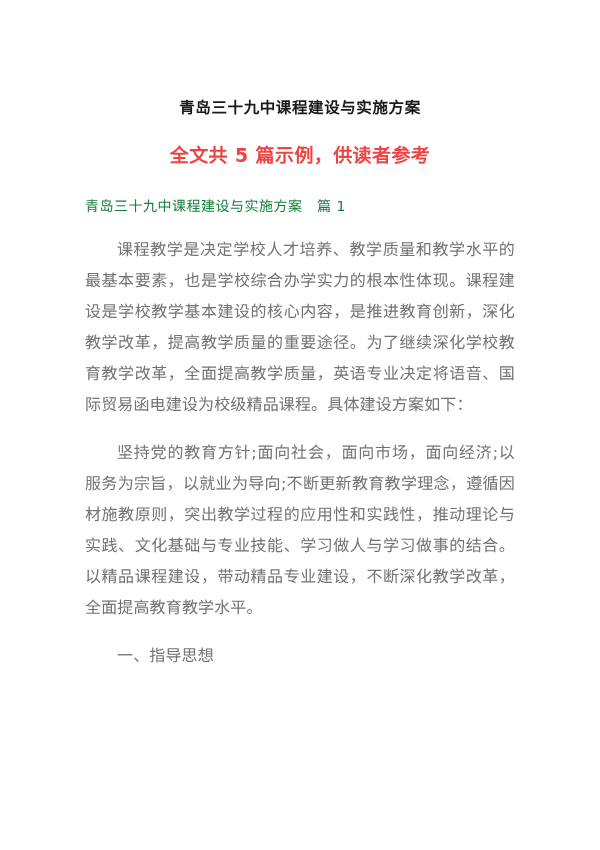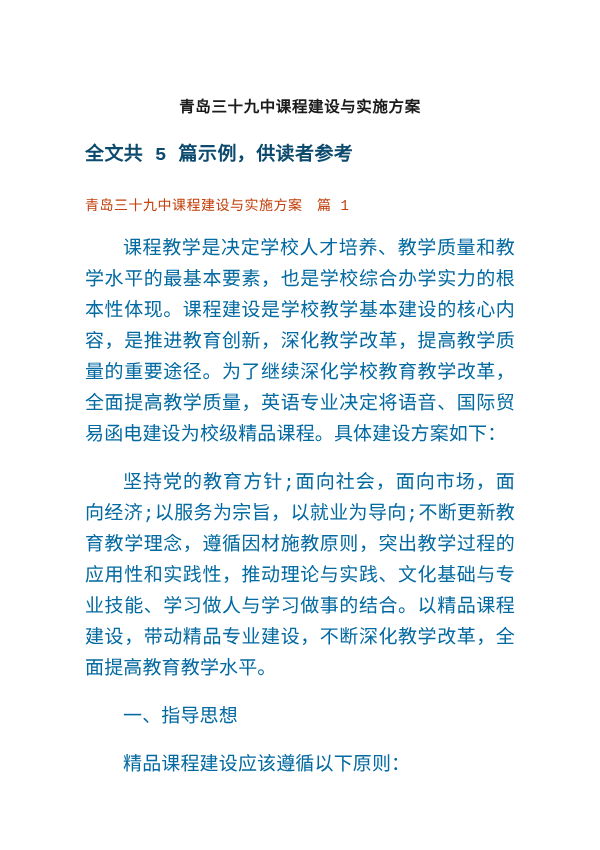--- a/index.html
+++ b/index.html
@@ -14,59 +14,58 @@
     font-family: "DejaVu Sans", "Liberation Sans", sans-serif;
     -webkit-font-smoothing: antialiased;
   }
   .page {
     position: relative;
     width: 600px;
     height: 850px;
     background: #ffffff;
     box-sizing: border-box;
     padding: 0 85px;
-    font-family: Liberation Mono, monospace;
   }
   .doc-title {
     margin: 0;
     padding-top: 97px;
     text-align: center;
     font-size: 15.5px;
     font-weight: bold;
     color: #1b1b1b;
     letter-spacing: 0.6px;
     line-height: 22px;
     white-space: nowrap;
   }
   .doc-subtitle {
     margin: 0;
     padding-top: 22px;
-    text-align: left;
+    text-align: center;
     font-size: 19px;
     font-weight: bold;
-    color: #0c4a6e;
+    color: #ef4444;
     letter-spacing: 0.4px;
     line-height: 28px;
     white-space: nowrap;
   }
   .section-heading {
     margin: 0;
     padding-top: 26px;
     font-size: 14px;
     font-weight: normal;
-    color: #c2410c;
+    color: #15803d;
     letter-spacing: 0.5px;
     line-height: 22px;
     white-space: pre;
   }
   .body-text {
     margin: 0;
     padding-top: 17px;
-    font-size: 19px;
-    color: #0369a1;
+    font-size: 16px;
+    color: #737373;
     line-height: 31px;
     text-align: justify;
     text-justify: inter-ideograph;
     letter-spacing: 0.15px;
   }
   .body-text.indent {
     text-indent: 2em;
   }
 </style>
 </head>
@@ -79,16 +78,15 @@
   <h2 class="doc-subtitle">全文共 5 篇示例，供读者参考</h2>
 
   <div class="section-heading">青岛三十九中课程建设与实施方案　篇 1</div>
 
   <p class="body-text indent">课程教学是决定学校人才培养、教学质量和教学水平的最基本要素，也是学校综合办学实力的根本性体现。课程建设是学校教学基本建设的核心内容，是推进教育创新，深化教学改革，提高教学质量的重要途径。为了继续深化学校教育教学改革，全面提高教学质量，英语专业决定将语音、国际贸易函电建设为校级精品课程。具体建设方案如下：</p>
 
   <p class="body-text indent">坚持党的教育方针;面向社会，面向市场，面向经济;以服务为宗旨，以就业为导向;不断更新教育教学理念，遵循因材施教原则，突出教学过程的应用性和实践性，推动理论与实践、文化基础与专业技能、学习做人与学习做事的结合。以精品课程建设，带动精品专业建设，不断深化教学改革，全面提高教育教学水平。</p>
 
   <p class="body-text indent">一、指导思想</p>
 
-  <p class="body-text indent">精品课程建设应该遵循以下原则：</p>
 
 
 </div>
 
 </body></html>

